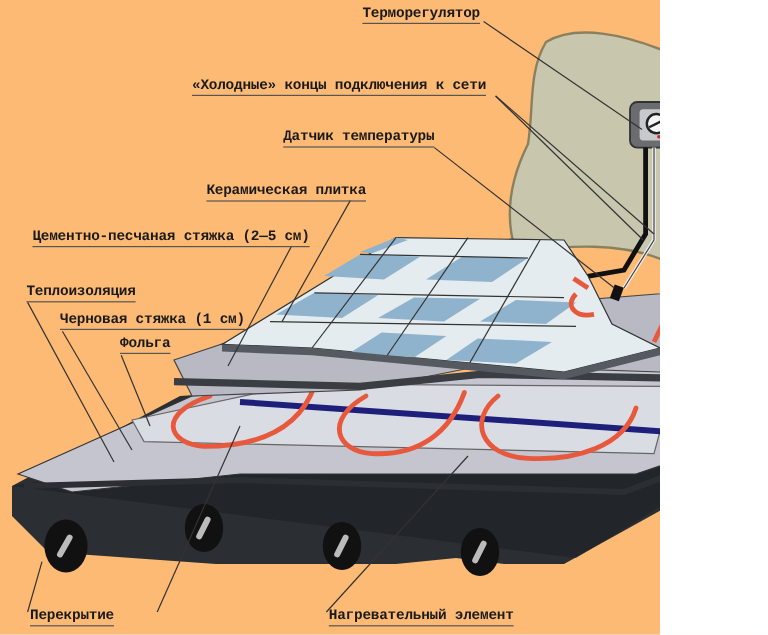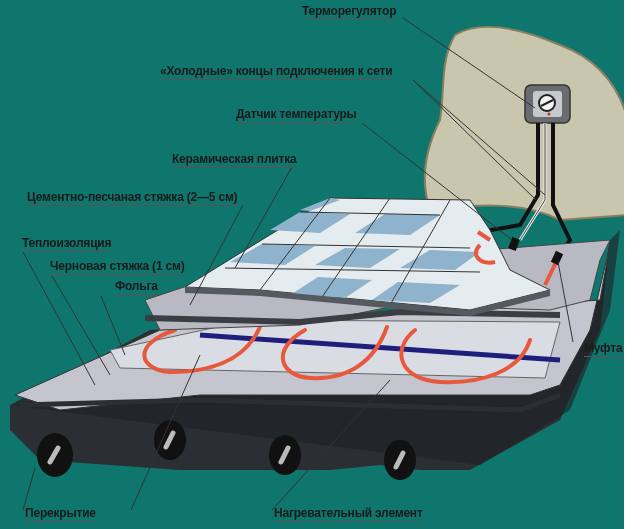--- a/index.html
+++ b/index.html
@@ -1,17 +1,17 @@
 <!DOCTYPE html>
 <html><head>
 <meta charset="utf-8">
 <style>
   html,body{margin:0;padding:0;background:#ffffff;}
-  #stage{position:relative;width:624px;height:529px;overflow:hidden;background:#0f766e;
-    font-family:Liberation Sans, sans-serif;}
+  #stage{position:relative;width:550px;height:529px;overflow:hidden;background:#fdba74;
+    font-family:Liberation Mono, monospace;}
   #art{position:absolute;left:0;top:0;}
   .lbl{position:absolute;font-size:12px;font-weight:bold;color:#1a1a1a;white-space:nowrap;
     line-height:14px;letter-spacing:-0.2px;border-bottom:1px solid #555;padding-bottom:1px;}
 </style>
 </head>
 <body>
 
 <div id="stage">
   <svg id="art" width="640" height="529" viewBox="0 0 640 529">
 
@@ -107,17 +107,17 @@
     </g>
   </svg>
 
   <div class="lbl" style="left:302px;top:4px;">Терморегулятор</div>
   <div class="lbl" style="left:160px;top:64px;">«Холодные» концы подключения к сети</div>
   <div class="lbl" style="left:236px;top:107px;">Датчик температуры</div>
   <div class="lbl" style="left:172px;top:152px;">Керамическая плитка</div>
   <div class="lbl" style="left:27px;top:190px;">Цементно-песчаная стяжка (2—5 см)</div>
   <div class="lbl" style="left:22px;top:236px;">Теплоизоляция</div>
   <div class="lbl" style="left:50px;top:259px;text-align:right;">Черновая стяжка (1 см)</div>
-  <div class="lbl" style="left:100px;top:279px;margin-left:15px;">Фольга</div>
+  <div class="lbl" style="left:100px;top:279px;">Фольга</div>
   <div class="lbl" style="left:584px;top:341px;">Муфта</div>
   <div class="lbl" style="left:25px;top:506px;">Перекрытие</div>
   <div class="lbl" style="left:274px;top:506px;">Нагревательный элемент</div>
 </div>
 
 </body></html>

